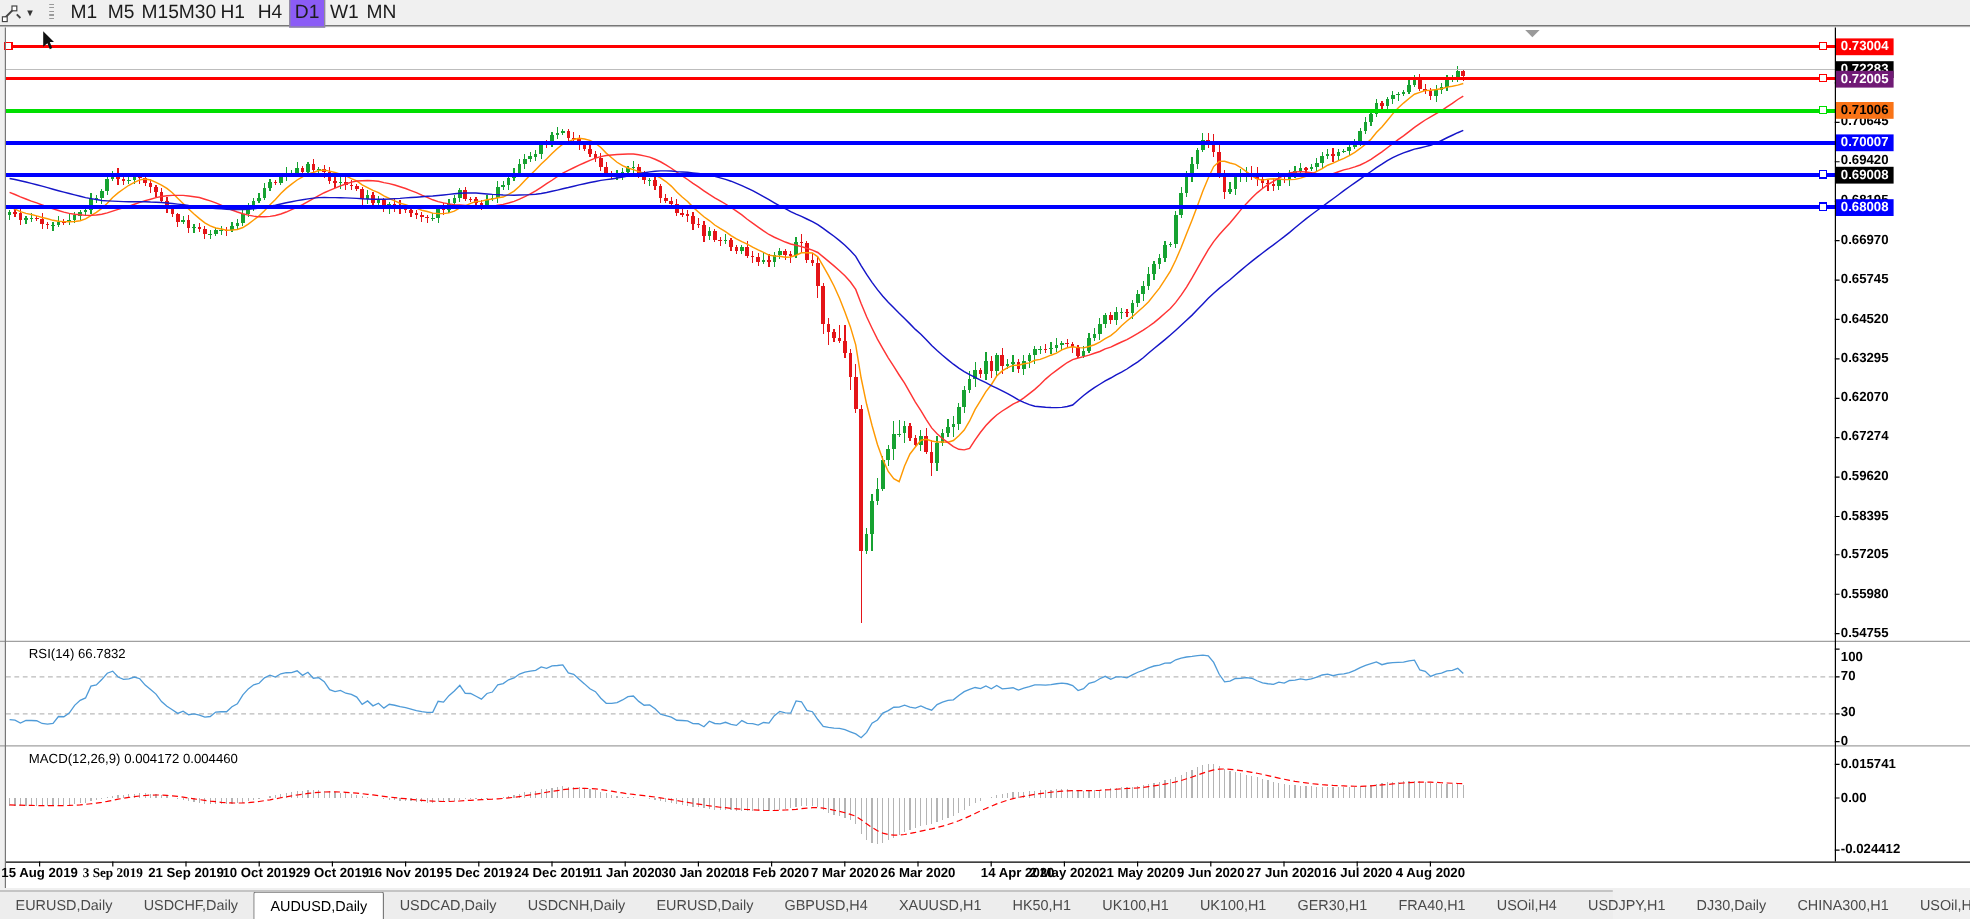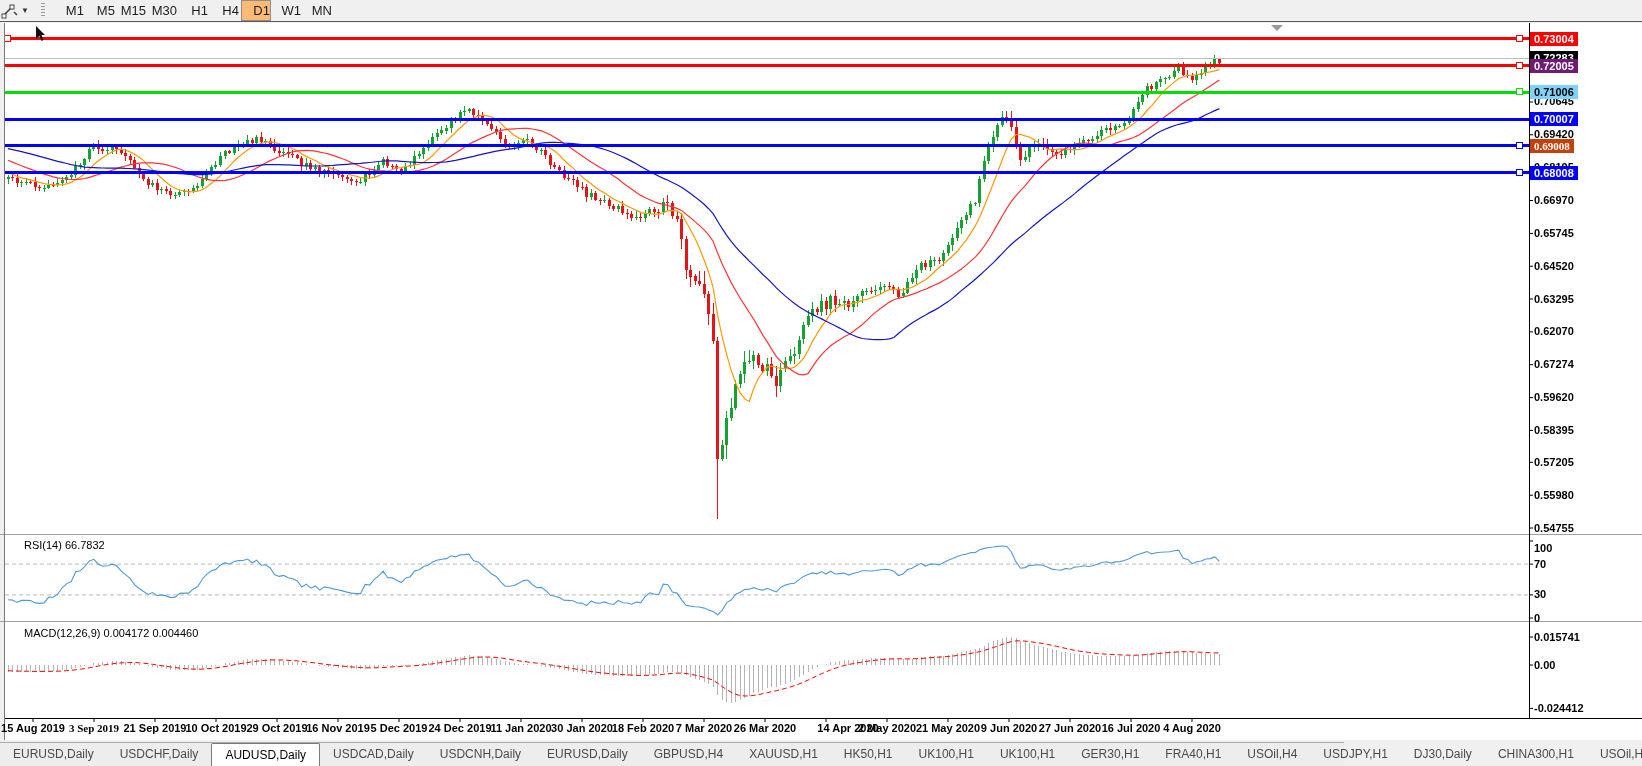--- a/index.html
+++ b/index.html
@@ -7,23 +7,23 @@
   font-family:"Liberation Sans",sans-serif;-webkit-font-smoothing:antialiased}
 #app{position:relative;width:1642px;height:766px;background:#f0f0f0}
 
 
 .toolbar{position:absolute;left:0;top:0;width:1642px;height:22px;background:#f0f0f0;
   display:flex;align-items:center;z-index:5;border-bottom:1px solid #5a5a5a}
 .tool-icon{width:18px;height:16px;margin-left:1px;display:inline-block}
 .caret{font-size:8px;color:#333;margin:0 6px 0 2px}
 .grip{width:4px;height:15px;margin:0 10px 0 6px;
   background-image:repeating-linear-gradient(to bottom,#9a9a9a 0 1px,transparent 1px 3px);}
-.tf-btn{font-size:13px;color:#1c1c1c;padding:2px 0;width:30px;text-align:right;
+.tf-btn{font-size:16px;color:#1c1c1c;padding:2px 0;width:30px;text-align:center;
   border:1px solid transparent;margin-right:1px;cursor:default}
-.tf-btn.active{background:#fdba74;border-color:#8f8f8f}
+.tf-btn.active{background:#8b5cf6;border-color:#8f8f8f}
 
 
 #chart-svg{position:absolute;left:0;top:0;z-index:2;pointer-events:none}
 #chart-svg [data-interactable="true"]{pointer-events:all}
 .title-layer{position:absolute;left:22px;top:27px;z-index:1;font-size:12px;color:#000;white-space:nowrap}
 .title-layer .ohlc{margin-left:8px}
 .pane-label{position:absolute;z-index:3;font-size:11px;color:#000;white-space:nowrap}
 .overlay{position:absolute;left:0;top:0;width:1642px;height:766px;z-index:3;pointer-events:none}
 .y-tick{position:absolute;left:1534px;font-size:11px;font-weight:600;color:#000;height:13px;line-height:13px;z-index:3;white-space:nowrap}
 .badge{position:absolute;left:1530px;font-size:11px;font-weight:700;height:14px;line-height:14px;
@@ -167,23 +167,23 @@
       <div class="y-tick" data-interactable="false" style="top: 292.549px; text-align: center;">0.63295</div>
       <div class="y-tick" data-interactable="false" style="top: 325.396px;">0.62070</div>
       <div class="y-tick" data-interactable="false" style="top: 358.243px;">0.67274</div>
       <div class="y-tick" data-interactable="false" style="top: 391.09px;">0.59620</div>
       <div class="y-tick" data-interactable="false" style="top: 423.937px;">0.58395</div>
       <div class="y-tick" data-interactable="false" style="top: 455.845px;">0.57205</div>
       <div class="y-tick" data-interactable="false" style="top: 488.692px;">0.55980</div>
       <div class="y-tick" data-interactable="false" style="top: 521.539px;">0.54755</div>
       <div class="badge" data-interactable="false" style="top: 31.7129px; background: rgb(254, 0, 0); color: rgb(255, 255, 255);">0.73004</div>
       <div class="badge" data-interactable="false" style="top: 58.5px; background: #701a75; color: rgb(255, 255, 255);">0.72005</div>
-      <div class="badge" data-interactable="false" style="top: 85.2871px; background: #7dd3fc; color: rgb(0, 0, 0);">0.71006</div>
+      <div class="badge" data-interactable="false" style="top: 85.2871px; background: #f97316; color: rgb(0, 0, 0);">0.71006</div>
       <div class="badge" data-interactable="false" style="top: 112.074px; background: rgb(0, 0, 254); color: rgb(255, 255, 255);">0.70007</div>
-      <div class="badge" data-interactable="false" style="top: 138.861px; background: #c2410c; color: rgb(255, 255, 255); font-family: Liberation Serif, serif;">0.69008</div>
+      <div class="badge" data-interactable="false" style="top: 138.861px; background: #000000; color: rgb(255, 255, 255);">0.69008</div>
       <div class="badge" data-interactable="false" style="top: 165.675px; background: rgb(0, 0, 254); color: rgb(255, 255, 255);">0.68008</div>
       <div class="badge" data-interactable="false" style="top: 51.0457px; background: rgb(0, 0, 0); color: rgb(255, 255, 255); z-index: 3;">0.72283</div>
       <div class="y-tick" data-interactable="false" style="top: 542px;">100</div>
       <div class="y-tick" data-interactable="false" style="top: 557.6px;">70</div>
       <div class="y-tick" data-interactable="false" style="top: 588.4px;">30</div>
       <div class="y-tick" data-interactable="false" style="top: 611.5px;">0</div>
       <div class="y-tick" data-interactable="false" style="top: 630.5px;">0.015741</div>
       <div class="y-tick" data-interactable="false" style="top: 658.5px;">0.00</div>
       <div class="y-tick" data-interactable="false" style="top: 701.924px;">-0.024412</div>
       <div class="x-label" data-interactable="false" style="left: 33px;">15 Aug 2019</div>

